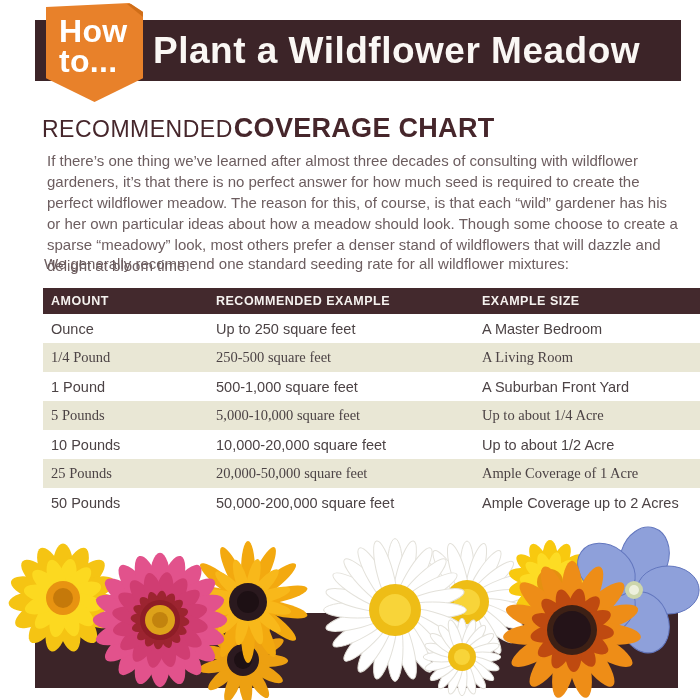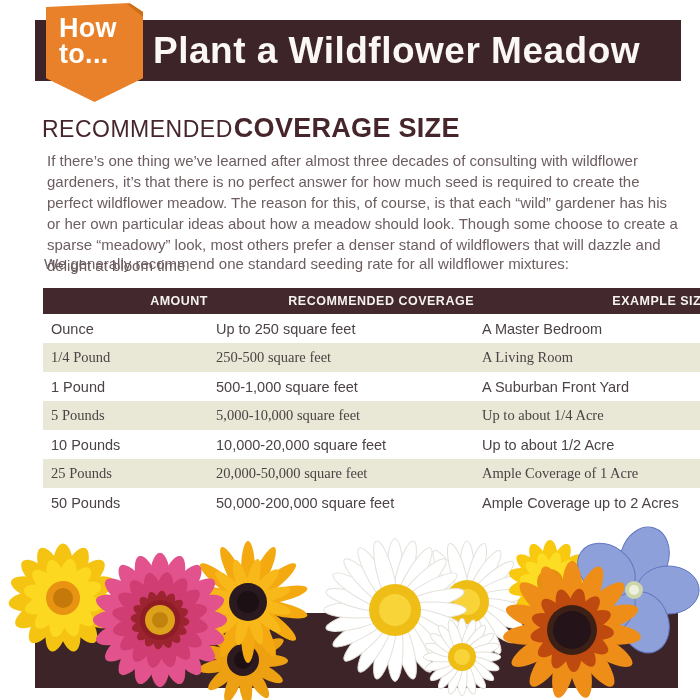--- a/index.html
+++ b/index.html
@@ -10,39 +10,39 @@
   .top-bar{position:absolute;left:35px;top:20px;width:646px;height:61px;
            background:var(--brown,#3c2428);z-index:1;}
   .title{margin:0;padding-left:118px;line-height:61px;font-size:37px;font-weight:bold;
          color:var(--title-text,#faf7f4);letter-spacing:0.5px;white-space:nowrap;}
   .badge{position:absolute;left:46px;top:3px;width:97px;height:99px;z-index:2;
          background:var(--orange,#e8812a);
          clip-path:polygon(0 4%,86% 0,100% 9%,100% 76%,50% 100%,0 76%);}
   .badge-fold{position:absolute;right:0;top:1px;width:16px;height:13px;
          background:var(--orange-dark,#d06e18);
          clip-path:polygon(0 0,100% 0,100% 100%);}
-  .badge-text{padding:13px 0 0 13px;color:#ffffff;font-weight:bold;font-size:27px;
+  .badge-text{padding:13px 0 0 13px;color:#ffffff;font-weight:bold;font-size:32px;
          line-height:0.95;letter-spacing:0.3px;}
 
   
   .heading{position:absolute;left:42px;top:113px;white-space:nowrap;color:var(--heading-text,#46262b);}
   .h-light{font-size:23px;font-weight:400;letter-spacing:0.5px;margin-right:1px;}
   .h-bold{font-size:27px;font-weight:800;letter-spacing:0.3px;}
 
   
   .intro{position:absolute;left:44px;top:147px;width:632px;margin:3px;
          font-size:15px;line-height:21px;color:var(--body-text,#6c5d5f);}
   .lead{position:absolute;left:44px;top:253px;width:632px;margin:0;
          font-size:15px;line-height:21px;color:var(--body-text,#6c5d5f);}
 
   
   table.coverage{position:absolute;left:43px;top:288px;width:643px;
          border-collapse:collapse;table-layout:fixed;}
   table.coverage th{background:var(--table-header,#43292d);color:#f5f2ef;
-         font-size:12.5px;font-weight:bold;letter-spacing:0.5px;text-align:right;
+         font-size:12.5px;font-weight:bold;letter-spacing:0.5px;text-align:left;
          height:26px;padding:0 0 0 8px;}
   table.coverage th:nth-child(1){width:157px;}
   table.coverage th:nth-child(2){width:258px;}
   table.coverage th:nth-child(3){width:228px;}
   table.coverage td{font-size:14.5px;color:var(--table-text,#4c4345);
          height:29px;padding:0 0 0 8px;margin-left:48px;}
   table.coverage tr.alt td{background:var(--row-alt,#e9e7d5);font-family:Liberation Serif, serif;}
 
   
   svg.flowers{position:absolute;left:0;top:520px;z-index:3;}
@@ -58,32 +58,32 @@
 
   <div class="badge">
     <div class="badge-fold"></div>
     <div class="badge-text">
       <div>How</div>
       <div>to...</div>
     </div>
   </div>
 
   <div class="heading">
-    <span class="h-light">RECOMMENDED</span><span class="h-bold">COVERAGE SIZE</span>
+    <span class="h-light">RECOMMENDED</span><span class="h-bold">COVERAGE CHART</span>
   </div>
 
   <p class="intro">If there’s one thing we’ve learned after almost three decades of consulting with wildflower gardeners, it’s that there is no perfect answer for how much seed is required to create the perfect wildflower meadow. The reason for this, of course, is that each “wild” gardener has his or her own particular ideas about how a meadow should look. Though some choose to create a sparse “meadowy” look, most others prefer a denser stand of wildflowers that will dazzle and delight at bloom time.</p>
 
   <p class="lead">We generally recommend one standard seeding rate for all wildflower mixtures:</p>
 
   <table class="coverage">
       <thead>
         <tr>
           <th>AMOUNT</th>
-          <th>RECOMMENDED COVERAGE</th>
+          <th>RECOMMENDED EXAMPLE</th>
           <th>EXAMPLE SIZE</th>
         </tr>
       </thead>
       <tbody>
         <tr>
           <td>Ounce</td>
           <td>Up to 250 square feet</td>
           <td>A Master Bedroom</td>
         </tr>
         <tr class="alt">

